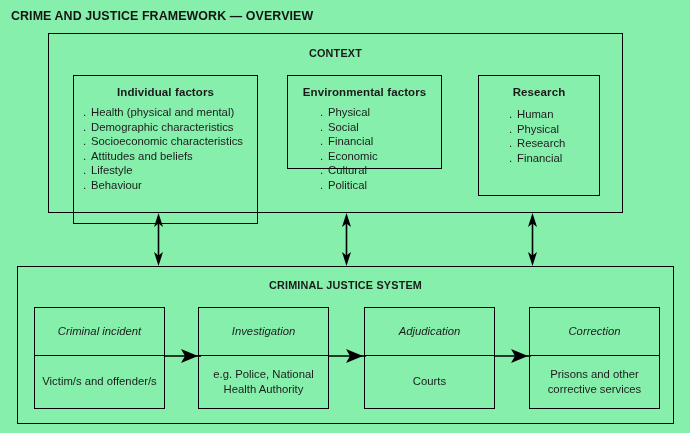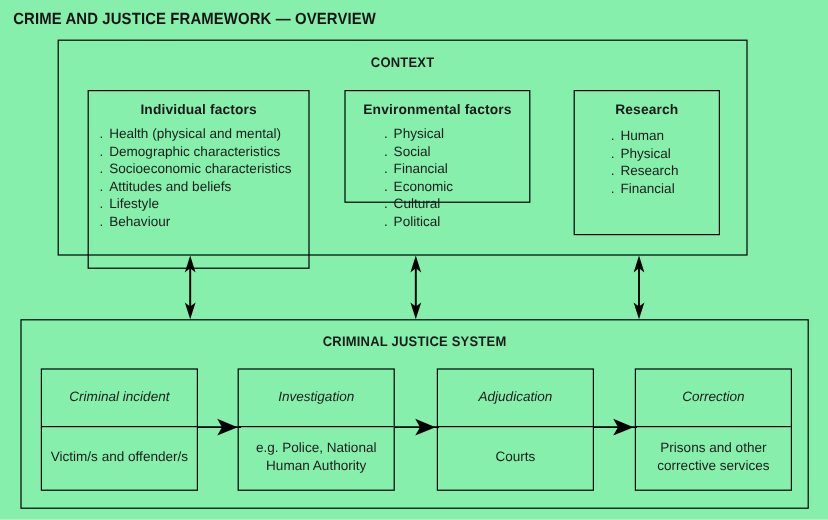--- a/index.html
+++ b/index.html
@@ -239,21 +239,21 @@
     </div>
 
     <svg class="h-arrow" id="h-arrow-1" viewBox="0 0 37 18">
       <line x1="0" y1="9" x2="37" y2="9" stroke="#000" stroke-width="1.4"></line>
       <polygon points="34,9 17,2 21,9 17,16" fill="#000"></polygon>
     </svg>
 
     <div class="stage-box" id="stage-2">
       <div class="stage-top">Investigation</div>
       <div class="stage-divider"></div>
-      <div class="stage-bottom">e.g. Police, National Human Authority</div>
+      <div class="stage-bottom">e.g. Police, National Health Authority</div>
     </div>
 
     <svg class="h-arrow" id="h-arrow-2" viewBox="0 0 37 18">
       <line x1="0" y1="9" x2="37" y2="9" stroke="#000" stroke-width="1.4"></line>
       <polygon points="34,9 17,2 21,9 17,16" fill="#000"></polygon>
     </svg>
 
     <div class="stage-box" id="stage-3">
       <div class="stage-top">Adjudication</div>
       <div class="stage-divider"></div>

